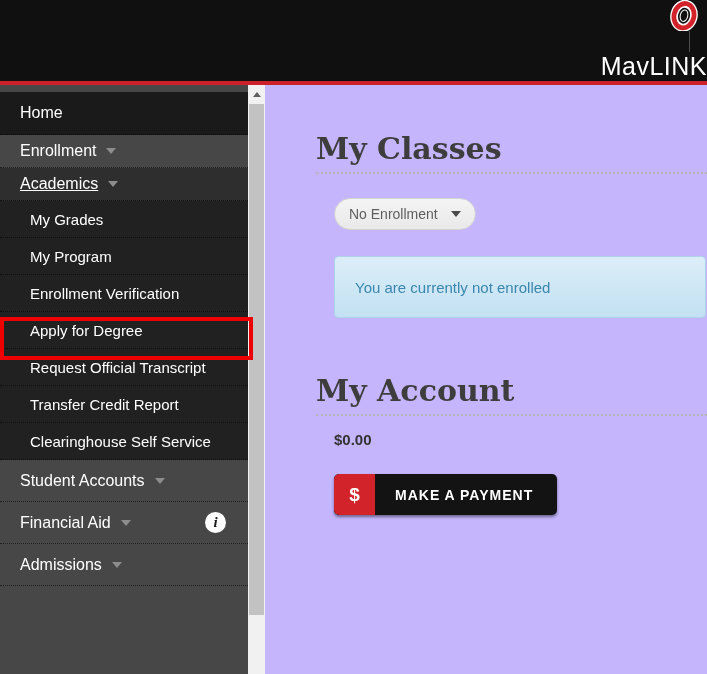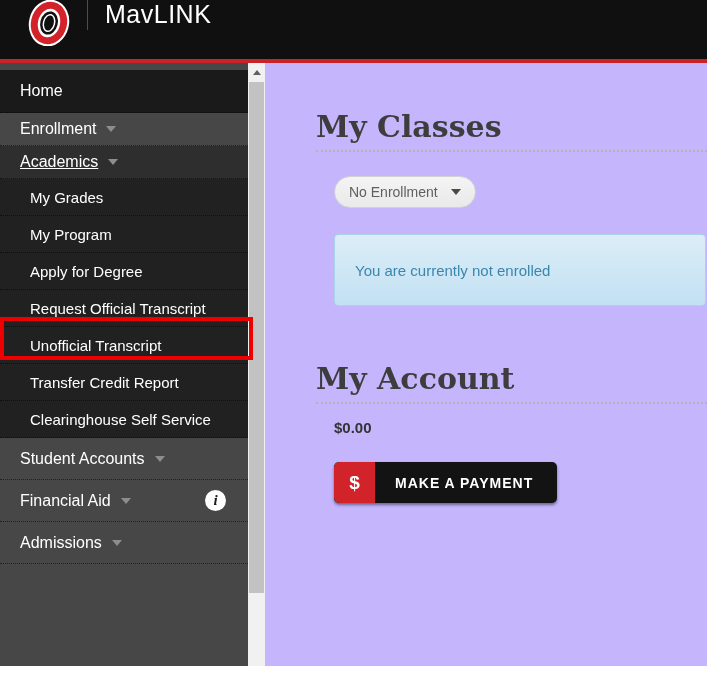--- a/index.html
+++ b/index.html
@@ -5,25 +5,26 @@
   * { margin:0; padding:0; box-sizing:border-box; }
   html,body { width:707px; height:674px; overflow:hidden; }
   body {
     font-family:"Liberation Sans", sans-serif;
     background:#ffffff;
     position:relative;
   }
 
   
   .header {
-    height:63px; width:707px;
+    height:85px; width:707px;
     background:#101010;
     border-bottom:4px solid #cc2129;
-    display:flex; align-items:flex-start;
+    display:flex; align-items:flex-end;
     padding-left:26px;
+    flex-direction:column;
   }
   .logo { width:46px; height:46px; display:block; }
   .header-divider {
     width:1px; height:30px; background:#4d4d4d; margin:0 17px 0 15px;
   }
   .app-title {
     color:#ffffff; font-size:25px; letter-spacing:0.5px; font-weight:400;
   }
 
   
@@ -99,21 +100,21 @@
     font-size:14px; color:#5f5f5f;
     font-family:"Liberation Sans", sans-serif;
   }
   .dd-chev {
     width:0; height:0; margin-left:13px;
     border-left:5px solid transparent; border-right:5px solid transparent;
     border-top:6px solid #4a4a4a;
   }
   .alert-info {
     margin:26px 0 0 18px;
-    width:372px; height:72px;
+    width:372px; height:62px;
     background:linear-gradient(#dcedf8,#c2e1f2);
     border:1px solid #abd3e8; border-radius:4px;
     display:flex; align-items:center;
     padding-left:20px;
     color:#3a87ad; font-size:15px;
   }
   .my-account { margin-top:56px; }
   .balance {
     margin:15px 0 0 18px;
     font-size:15px; font-weight:bold; color:#333333;
@@ -175,27 +176,27 @@
       <span class="nav-label">Academics</span>
       <span class="chev"></span>
     </div>
     <div class="nav-item sub">
       <span class="nav-label">My Grades</span>
     </div>
     <div class="nav-item sub">
       <span class="nav-label">My Program</span>
     </div>
     <div class="nav-item sub">
+      <span class="nav-label">Enrollment Verification</span>
+    </div>
+    <div class="nav-item sub">
       <span class="nav-label">Apply for Degree</span>
     </div>
     <div class="nav-item sub">
       <span class="nav-label">Request Official Transcript</span>
-    </div>
-    <div class="nav-item sub">
-      <span class="nav-label">Unofficial Transcript</span>
     </div>
     <div class="nav-item sub">
       <span class="nav-label">Transfer Credit Report</span>
     </div>
     <div class="nav-item sub">
       <span class="nav-label">Clearinghouse Self Service</span>
     </div>
     <div class="nav-item top group-bottom">
       <span class="nav-label">Student Accounts</span>
       <span class="chev"></span>

